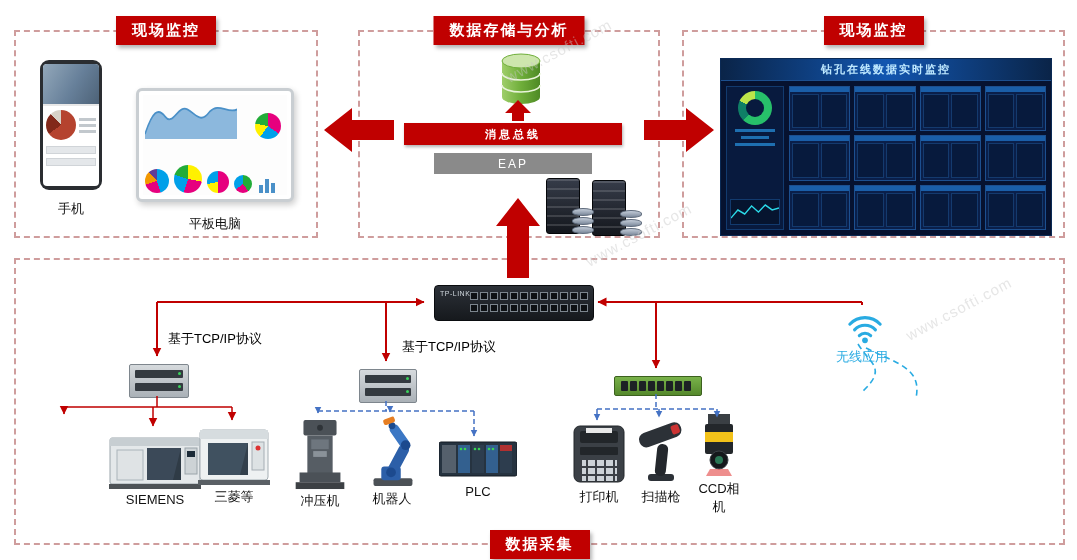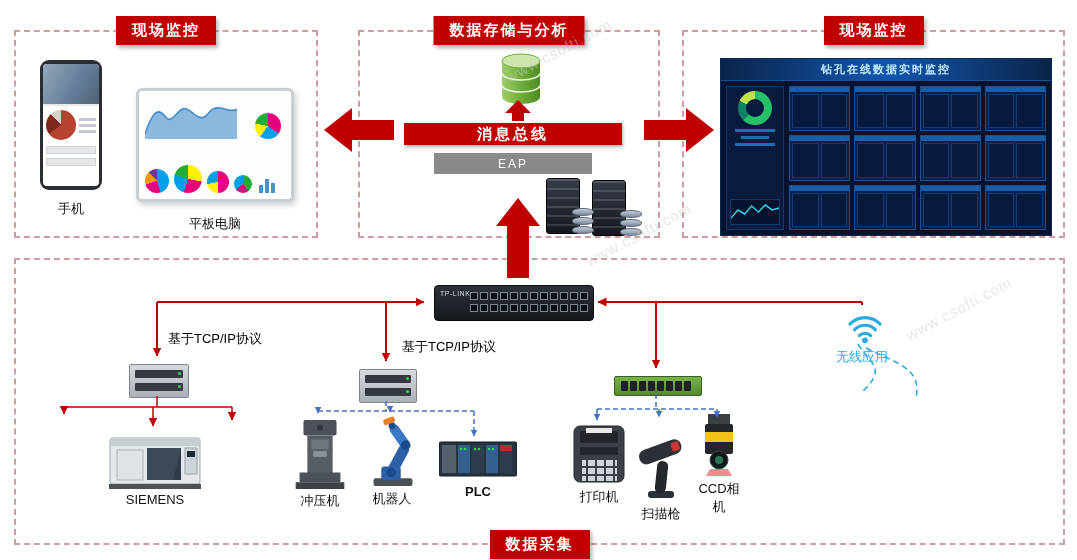--- a/index.html
+++ b/index.html
@@ -42,21 +42,21 @@
   .r-pie.p2 { width:24px; height:24px; background:conic-gradient(#00a0e9 0 45%, #e6007e 45% 70%, #f39800 70% 88%, #5f3c99 88% 100%); }
   .r-pie.p3 { width:28px; height:28px; background:conic-gradient(#fff100 0 28%, #e6007e 28% 55%, #00a0e9 55% 80%, #22ac38 80% 100%); }
   .r-pie.p4 { width:22px; height:22px; background:conic-gradient(#e6007e 0 50%, #fff100 50% 72%, #00a0e9 72% 100%); }
   .r-pie.p5 { width:18px; height:18px; background:conic-gradient(#22ac38 0 40%, #e6007e 40% 65%, #00a0e9 65% 100%); }
   .r-bars { display:flex; gap:2px; align-items:flex-end; margin-left:2px; }
   .r-bars i { display:block; width:4px; background:#4a90c8; }
   .r-bars i:nth-child(1){height:8px;} .r-bars i:nth-child(2){height:14px;} .r-bars i:nth-child(3){height:10px;}
 
   
   .db-icon { position:absolute; left:138px; top:20px; width:46px; height:54px; z-index:2; }
-  .bus-bar { position:absolute; left:44px; top:91px; width:218px; height:22px; background:#c00000; color:#fff; font-size:15px; font-weight:bold; letter-spacing:3px; display:flex; align-items:center; justify-content:center; box-shadow:1px 2px 3px rgba(0,0,0,.3); z-index:2; }
+  .bus-bar { position:absolute; left:44px; top:91px; width:218px; height:22px; background:#c00000; color:#fff; font-size:11px; font-weight:bold; letter-spacing:3px; display:flex; align-items:center; justify-content:center; box-shadow:1px 2px 3px rgba(0,0,0,.3); z-index:2; }
   .eap-bar { position:absolute; left:74px; top:121px; width:158px; height:21px; background:#8a8a8a; color:#fff; font-size:12px; letter-spacing:2px; display:flex; align-items:center; justify-content:center; z-index:2; }
   .servers { position:absolute; left:186px; top:146px; width:110px; height:60px; z-index:2; }
   .tower { position:absolute; width:34px; height:56px; border-radius:3px; border:1px solid #05070a;
            background:repeating-linear-gradient(to bottom, rgba(255,255,255,.14) 0 2px, rgba(255,255,255,0) 2px 9px), linear-gradient(#363c49,#14171d); }
   .tower.t1 { left:0; top:0; } .tower.t2 { left:46px; top:2px; }
   .cyls { position:absolute; display:flex; flex-direction:column; gap:1px; }
   .cyls.c1 { left:26px; top:30px; } .cyls.c2 { left:74px; top:32px; }
   .cyl { width:22px; height:8px; border-radius:50% / 45%; background:linear-gradient(#c3ccd8,#7d8a9c); border:1px solid #5f6b7c; }
 
   
@@ -98,23 +98,23 @@
   .sport { width:7px; height:10px; background:#1d2125; border-radius:1px; }
 
   .machine { position:absolute; display:flex; flex-direction:column; align-items:center; z-index:2; }
   .machine .dev-label { position:static; margin-top:2px; }
 
   .m-fanuc { left:6px; top:160px; width:88px; }
   .m-siemens { left:92px; top:172px; width:94px; }
   .m-mitsu { left:180px; top:166px; width:76px; }
   .m-press { left:272px; top:158px; width:64px; }
   .m-robot { left:338px; top:156px; width:76px; }
-  .m-plc { left:422px; top:176px; width:80px;font-weight:bold; }
+  .m-plc { left:422px; top:176px; width:80px; }
   .m-printer { left:552px; top:160px; width:62px; }
-  .m-scanner { left:616px; top:177px; width:58px;justify-content:flex-end; }
+  .m-scanner { left:616px; top:160px; width:58px;justify-content:flex-end; }
   .m-ccd { left:676px; top:152px; width:54px; }
 
   .wifi { position:absolute; left:830px; top:50px; width:38px; height:36px; z-index:2; }
   .wireless-label { position:absolute; left:800px; top:88px; width:92px; text-align:center; font-size:13px; color:#29abe2; z-index:2; }
 
   .w-card { position:absolute; left:774px; top:132px; width:168px; height:130px; background:#fff; border:1px solid #e2e2e2; border-radius:4px; box-shadow:3px 4px 8px rgba(0,0,0,.25); z-index:2; }
   .w-tablet { position:absolute; left:14px; top:12px; width:68px; height:86px; background:#fff; border:4px solid #35393d; border-radius:8px; overflow:hidden; }
   .w-tab-head { height:12px; background:#c5372c; }
   .w-tiles { display:grid; grid-template-columns:repeat(3,1fr); gap:3px; padding:4px; }
   .w-tile { height:15px; border-radius:2px; }
@@ -410,20 +410,32 @@
         <rect x="1" y="6" width="90" height="8" fill="#c7ced2"></rect>
         <rect x="8" y="18" width="26" height="30" fill="#dfe3e5" stroke="#aab4ba"></rect>
         <rect x="38" y="16" width="34" height="32" fill="#2f3b46"></rect>
         <polygon points="38,16 72,16 64,48 38,48" fill="#47586a" opacity="0.5"></polygon>
         <rect x="76" y="16" width="12" height="26" fill="#cdd3d6" stroke="#9aa4aa"></rect>
         <rect x="78" y="19" width="8" height="6" fill="#1b2b38"></rect>
         <rect x="0" y="52" width="92" height="5" fill="#4d5256"></rect>
       </svg>
       <div class="dev-label">SIEMENS</div>
     </div>
+    <div class="machine m-mitsu">
+      <svg width="72" height="60" viewBox="0 0 72 60">
+        <rect x="2" y="4" width="68" height="50" rx="3" fill="#eef1f2" stroke="#a5aeb4"></rect>
+        <rect x="2" y="4" width="68" height="9" fill="#d6dcdf"></rect>
+        <rect x="10" y="17" width="40" height="32" fill="#33404c"></rect>
+        <polygon points="10,17 50,17 42,49 10,49" fill="#4e6174" opacity="0.5"></polygon>
+        <rect x="54" y="16" width="12" height="28" fill="#dde2e4" stroke="#a5aeb4"></rect>
+        <circle cx="60" cy="22" r="2.5" fill="#d33"></circle>
+        <rect x="0" y="54" width="72" height="5" fill="#5a6065"></rect>
+      </svg>
+      <div class="dev-label">三菱等</div>
+    </div>
 
     <div class="machine m-press">
       <svg width="62" height="72" viewBox="0 0 62 74">
         <rect x="6" y="66" width="50" height="7" fill="#3c4044"></rect>
         <rect x="14" y="2" width="34" height="16" rx="2" fill="#4b5157"></rect>
         <rect x="18" y="18" width="26" height="46" fill="#565d64"></rect>
         <rect x="22" y="22" width="18" height="10" fill="#6e767e"></rect>
         <rect x="24" y="34" width="14" height="6" fill="#8a9299"></rect>
         <rect x="10" y="56" width="42" height="10" fill="#4b5157"></rect>
         <circle cx="31" cy="10" r="3" fill="#2e3338"></circle>

